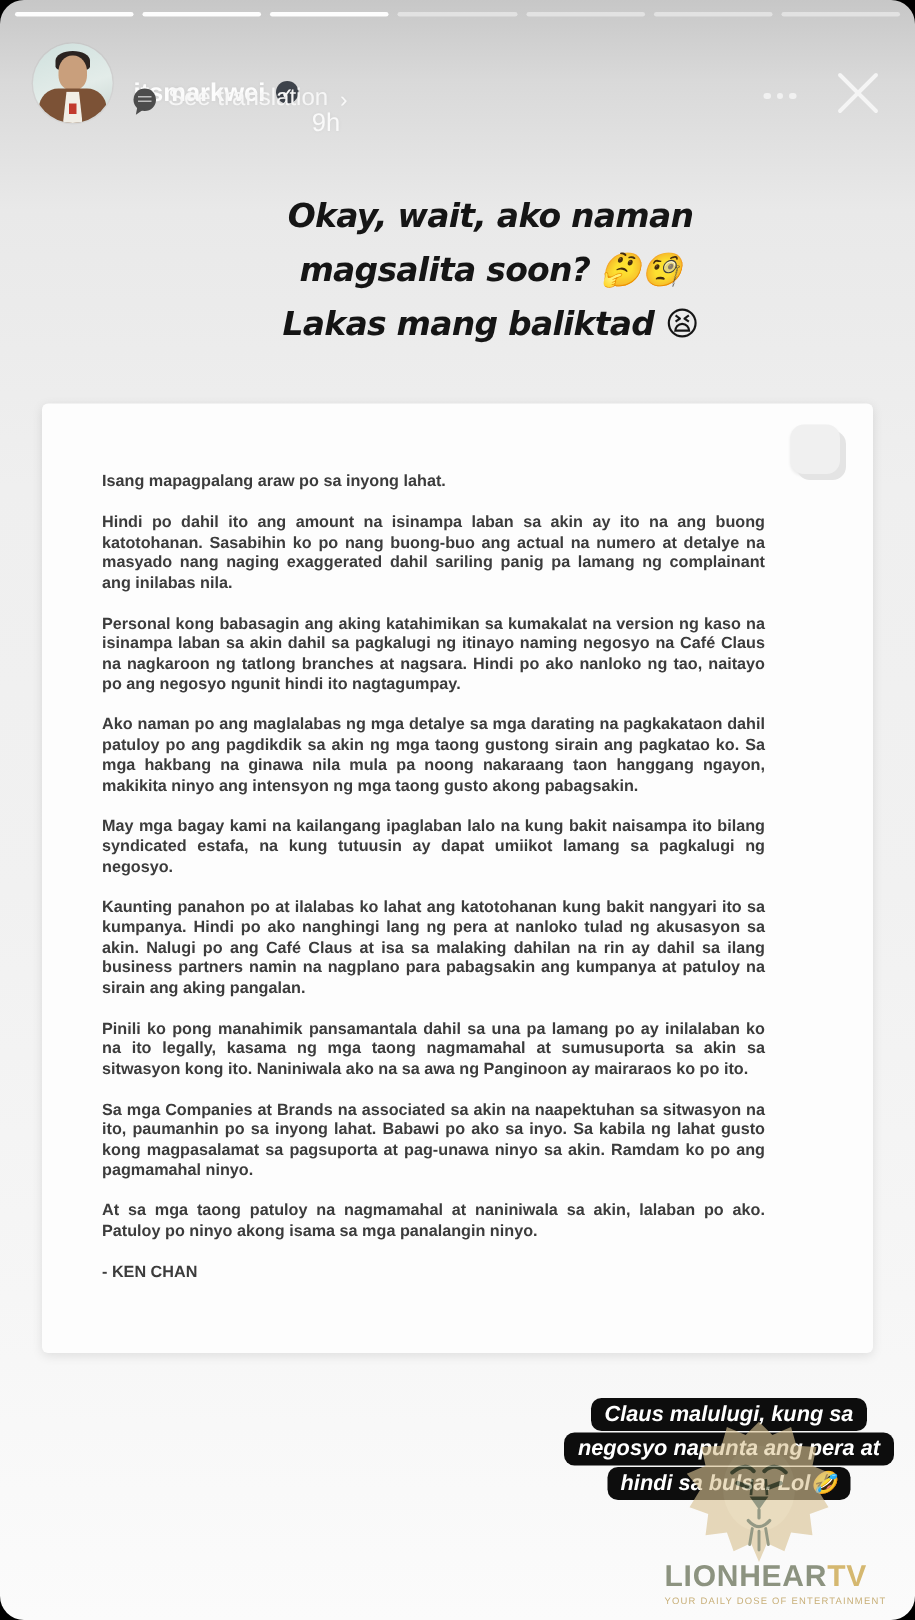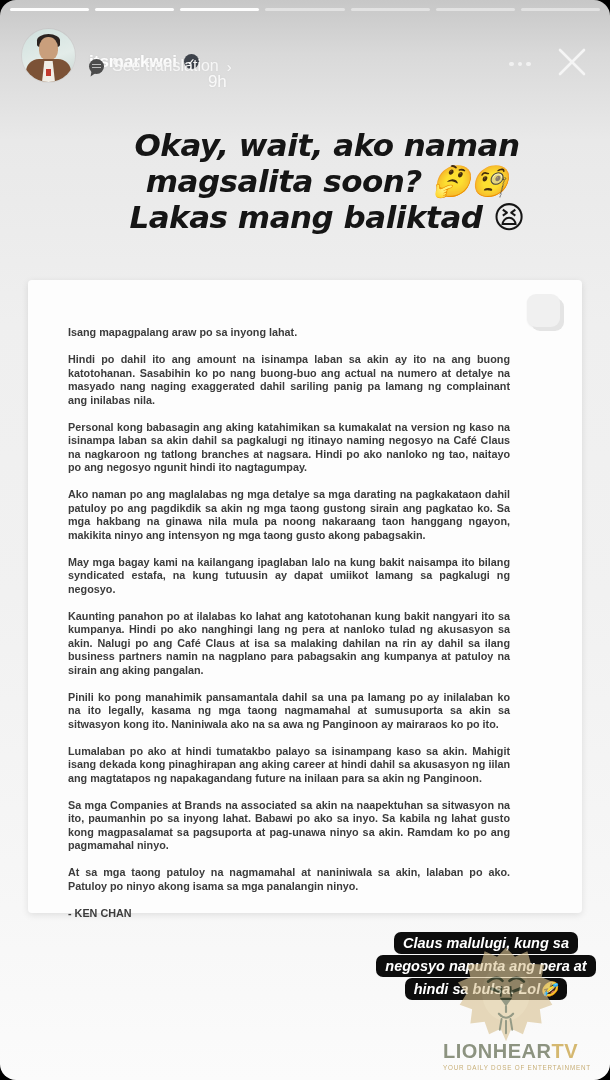--- a/index.html
+++ b/index.html
@@ -30,23 +30,23 @@
   .bubble-icon::before{content:"";position:absolute;left:2px;bottom:-3px;width:0;height:0;
     border-left:5px solid #4c4c4c;border-bottom:5px solid transparent;transform:rotate(10deg);}
   .bubble-icon::after{content:"";position:absolute;left:3px;top:5px;width:9px;height:1.6px;background:#bdbdbd;
     box-shadow:0 3px 0 #bdbdbd;}
   .chevron{color:rgba(255,255,255,.85);font-size:15px;}
   .more-button{position:absolute;right:70px;top:18px;width:40px;height:40px;display:flex;align-items:center;justify-content:center;gap:4px;cursor:pointer;}
   .more-button b{width:4.5px;height:4.5px;border-radius:50%;background:#f1f1f1;}
   .close-button{position:absolute;right:14px;top:12px;width:48px;height:48px;display:flex;align-items:center;justify-content:center;cursor:pointer;}
   
   .overlay-text{position:absolute;top:127px;left:0;right:0;text-align:center;color:#151515;
-    font-family:"DejaVu Sans",sans-serif;font-style:italic;font-weight:800;font-size:31px;line-height:36px;letter-spacing:-.5px;padding-left:44px;}
+    font-family:"DejaVu Sans",sans-serif;font-style:italic;font-weight:800;font-size:22px;line-height:36px;letter-spacing:-.5px;padding-left:44px;}
   
-  .letter-card{position:absolute;left:28px;top:280px;width:554px;height:633px;box-sizing:border-box;
+  .letter-card{position:absolute;left:28px;top:269px;width:554px;height:633px;box-sizing:border-box;
     background:#fdfdfd;border-radius:4px;box-shadow:0 2px 7px rgba(0,0,0,.10);padding:46px 72px 0 40px;}
   .letter-card p{margin:0 0 13.5px;font-size:10.8px;line-height:13.5px;font-weight:600;color:#3c3c3c;
     text-align:justify;text-justify:inter-word;}
   .letter-card p.sig{text-align:left;}
   .note-icon{position:absolute;right:22px;top:14px;width:33px;height:33px;border-radius:9px;background:#f0f0f0;
     box-shadow:4px 4px 0 #e4e4e4,0 1px 2px rgba(0,0,0,.07);}
   
   .mention{position:absolute;left:33px;top:918px;font-size:21px;font-weight:700;letter-spacing:.5px;
     color:rgba(255,255,255,.93);text-shadow:0 1px 6px rgba(0,0,0,.16);cursor:pointer;}
   
@@ -115,21 +115,20 @@
 
   <div class="letter-card">
     <span class="note-icon"></span>
     <p>Isang mapagpalang araw po sa inyong lahat.</p>
     <p>Hindi po dahil ito ang amount na isinampa laban sa akin ay ito na ang buong katotohanan. Sasabihin ko po nang buong-buo ang actual na numero at detalye na masyado nang naging exaggerated dahil sariling panig pa lamang ng complainant ang inilabas nila.</p>
     <p>Personal kong babasagin ang aking katahimikan sa kumakalat na version ng kaso na isinampa laban sa akin dahil sa pagkalugi ng itinayo naming negosyo na Café Claus na nagkaroon ng tatlong branches at nagsara. Hindi po ako nanloko ng tao, naitayo po ang negosyo ngunit hindi ito nagtagumpay.</p>
     <p>Ako naman po ang maglalabas ng mga detalye sa mga darating na pagkakataon dahil patuloy po ang pagdikdik sa akin ng mga taong gustong sirain ang pagkatao ko. Sa mga hakbang na ginawa nila mula pa noong nakaraang taon hanggang ngayon, makikita ninyo ang intensyon ng mga taong gusto akong pabagsakin.</p>
     <p>May mga bagay kami na kailangang ipaglaban lalo na kung bakit naisampa ito bilang syndicated estafa, na kung tutuusin ay dapat umiikot lamang sa pagkalugi ng negosyo.</p>
     <p>Kaunting panahon po at ilalabas ko lahat ang katotohanan kung bakit nangyari ito sa kumpanya. Hindi po ako nanghingi lang ng pera at nanloko tulad ng akusasyon sa akin. Nalugi po ang Café Claus at isa sa malaking dahilan na rin ay dahil sa ilang business partners namin na nagplano para pabagsakin ang kumpanya at patuloy na sirain ang aking pangalan.</p>
     <p>Pinili ko pong manahimik pansamantala dahil sa una pa lamang po ay inilalaban ko na ito legally, kasama ng mga taong nagmamahal at sumusuporta sa akin sa sitwasyon kong ito. Naniniwala ako na sa awa ng Panginoon ay mairaraos ko po ito.</p>
-    <p>Lumalaban po ako at hindi tumatakbo palayo sa isinampang kaso sa akin. Mahigit isang dekada kong pinaghirapan ang aking career at hindi dahil sa akusasyon ng iilan ang magtatapos ng napakagandang future na inilaan para sa akin ng Panginoon.</p>
     <p>Sa mga Companies at Brands na associated sa akin na naapektuhan sa sitwasyon na ito, paumanhin po sa inyong lahat. Babawi po ako sa inyo. Sa kabila ng lahat gusto kong magpasalamat sa pagsuporta at pag-unawa ninyo sa akin. Ramdam ko po ang pagmamahal ninyo.</p>
     <p>At sa mga taong patuloy na nagmamahal at naniniwala sa akin, lalaban po ako. Patuloy po ninyo akong isama sa mga panalangin ninyo.</p>
     <p class="sig">- KEN CHAN</p>
   </div>
 
 
   <div class="sticker">
     <span>Claus malulugi, kung sa</span><br>
     <span>negosyo napunta ang pera at</span><br>
     <span>hindi sa bulsa. Lol🤣</span>

